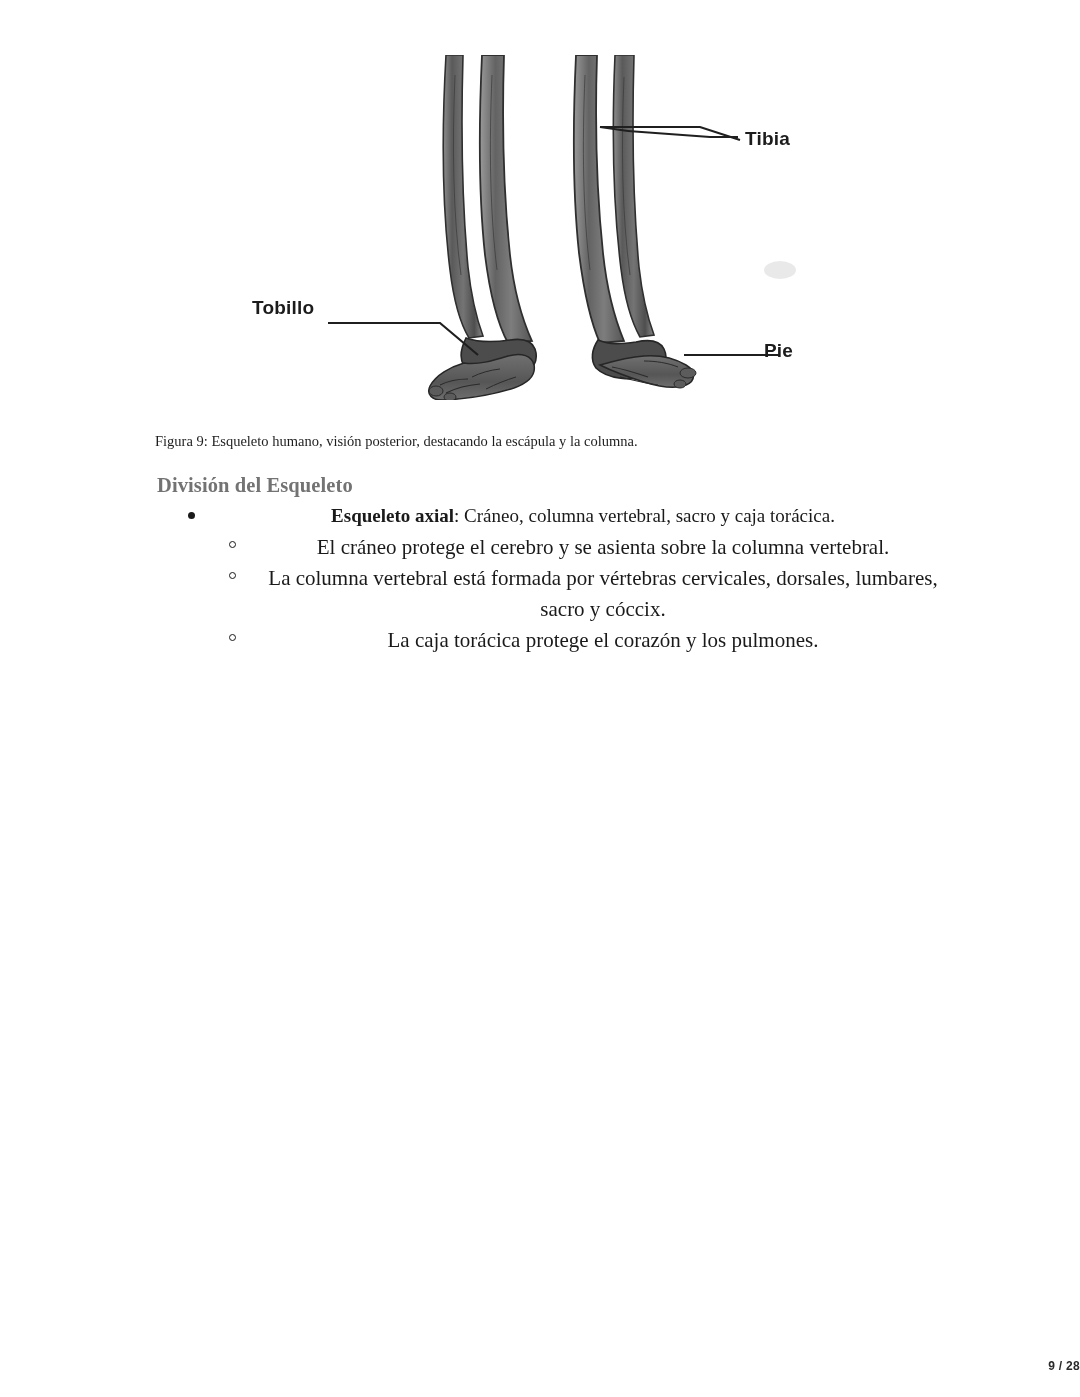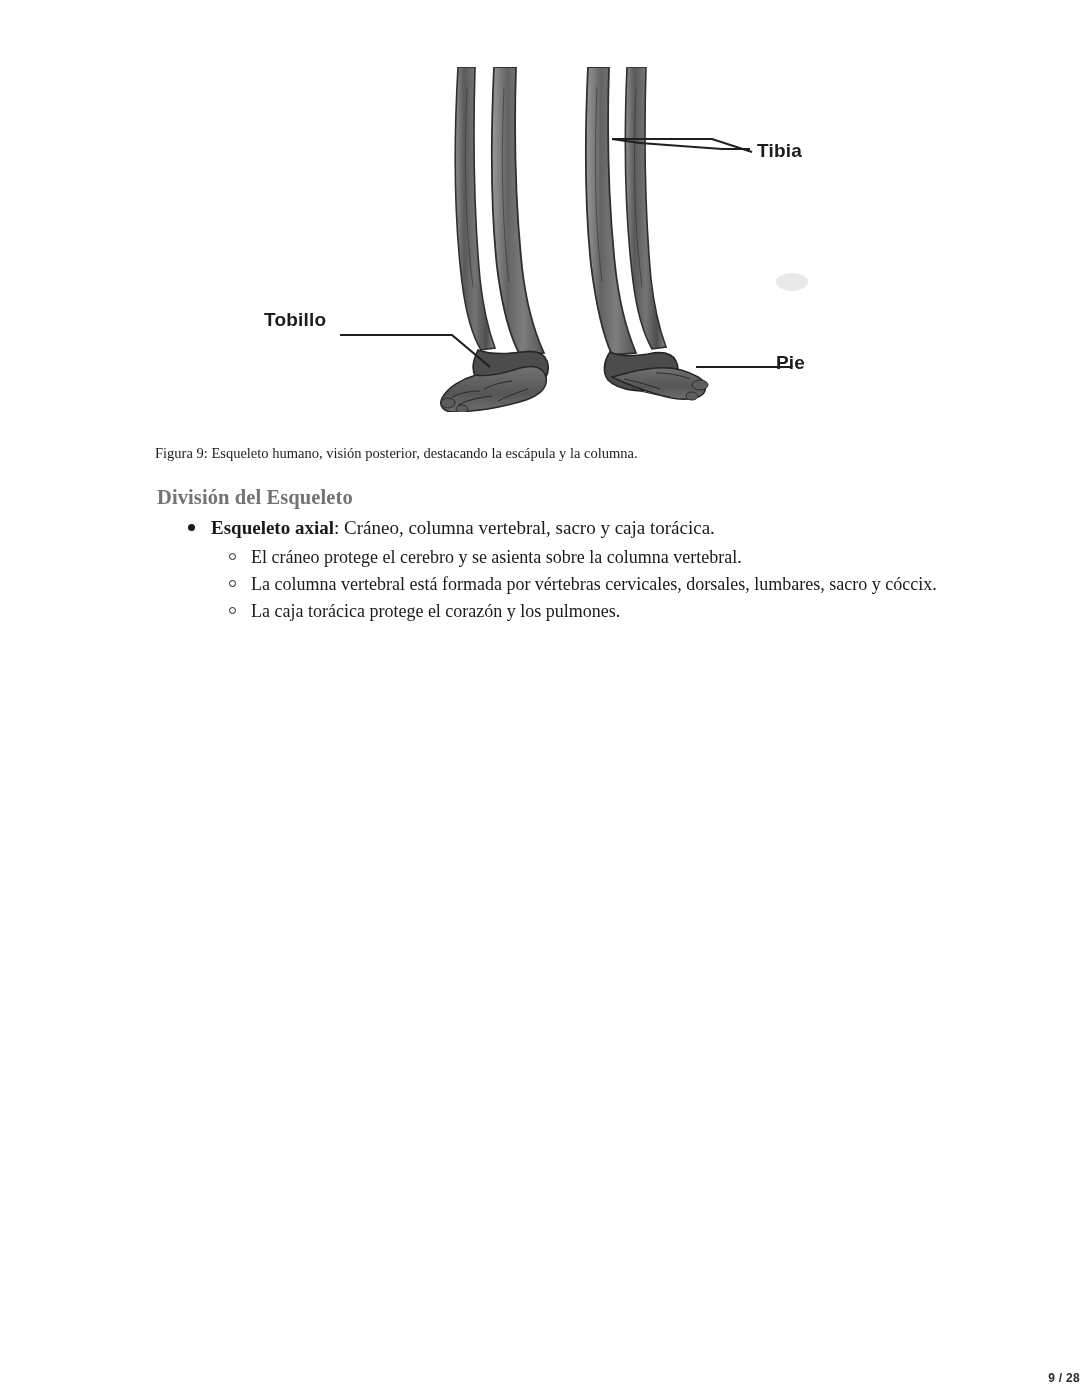--- a/index.html
+++ b/index.html
@@ -19,21 +19,21 @@
     position: relative;
     width: 1080px;
     height: 1397px;
     box-sizing: border-box;
     padding: 0;
   }
 
   
   .figure-block {
     position: relative;
-    margin: 12px;
+    margin: 0;
     padding: 4px;
     height: 400px;
   }
   .figure-canvas {
     position: absolute;
     left: 240px;
     top: 55px;
     width: 600px;
     height: 345px;
   }
@@ -78,20 +78,21 @@
     font-weight: bold;
     font-size: 20.5px;
     margin: 0 0 6px 2px;
     color: #737373;
     letter-spacing: 0.1px;
   }
   ul.level1 {
     list-style: none;
     margin: 0;
     padding: 0;
+    text-align: center;
   }
   ul.level1 > li.l1-item {
     position: relative;
     padding-left: 56px;
     font-size: 19px;
     line-height: 1.42;
     margin-bottom: 2px;
   }
   ul.level1 > li.l1-item > .bullet-disc {
     position: absolute;
@@ -106,21 +107,21 @@
   .l1-text b { font-weight: bold; }
 
   ul.level2 {
     list-style: none;
     margin: 2px 0 0 0;
     padding: 0;
   }
   ul.level2 > li.l2-item {
     position: relative;
     padding-left: 40px;
-    font-size: 18px;
+    font-size: 21px;
     line-height: 1.45;
     margin-bottom: 1px;
   }
   ul.level2 > li.l2-item > .bullet-circle {
     position: absolute;
     left: 18px;
     top: 9px;
     width: 7px;
     height: 7px;
     border-radius: 50%;

